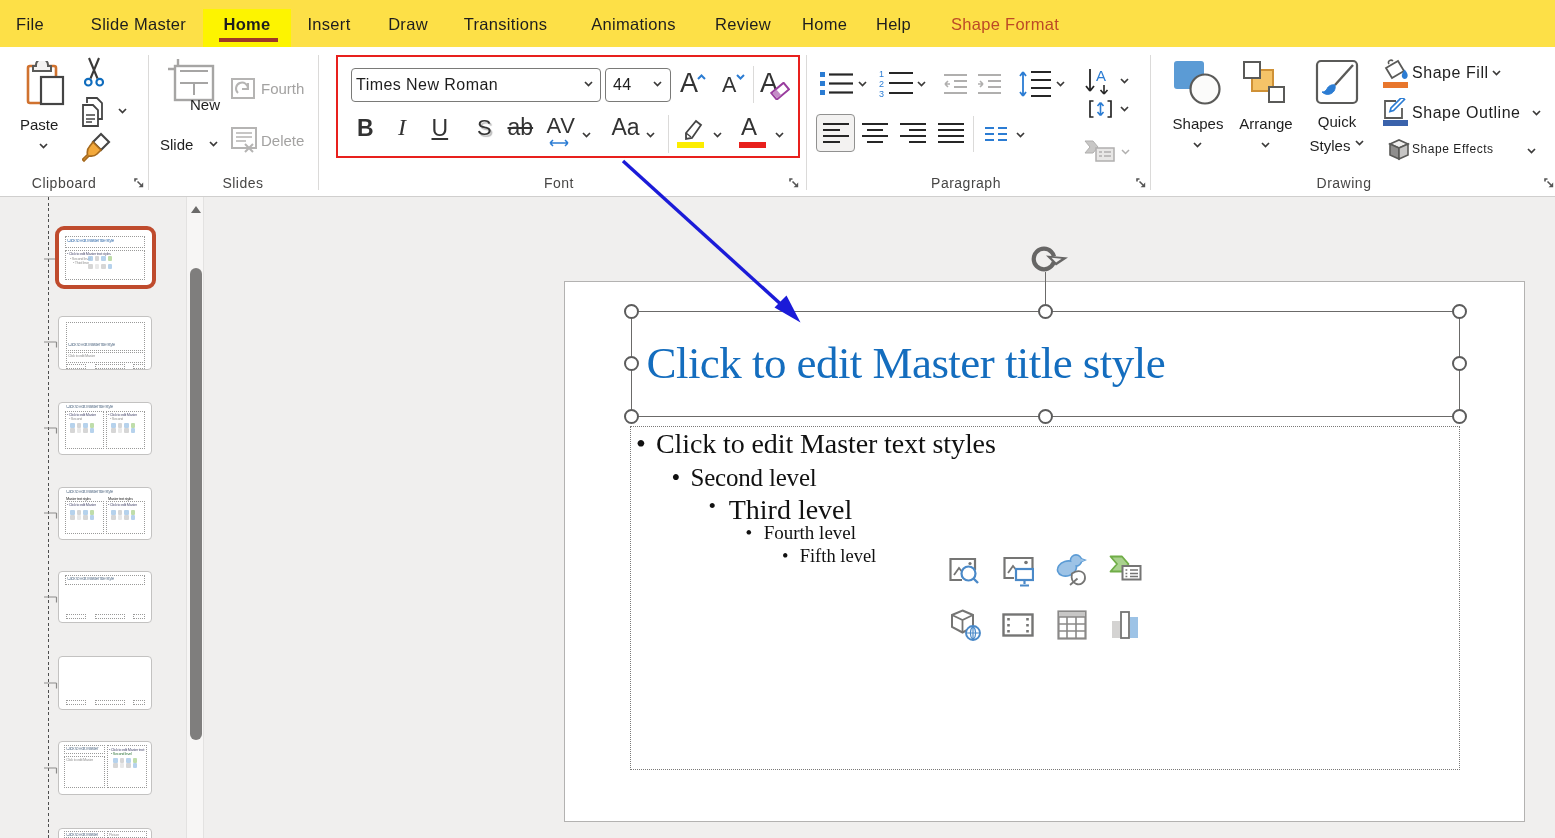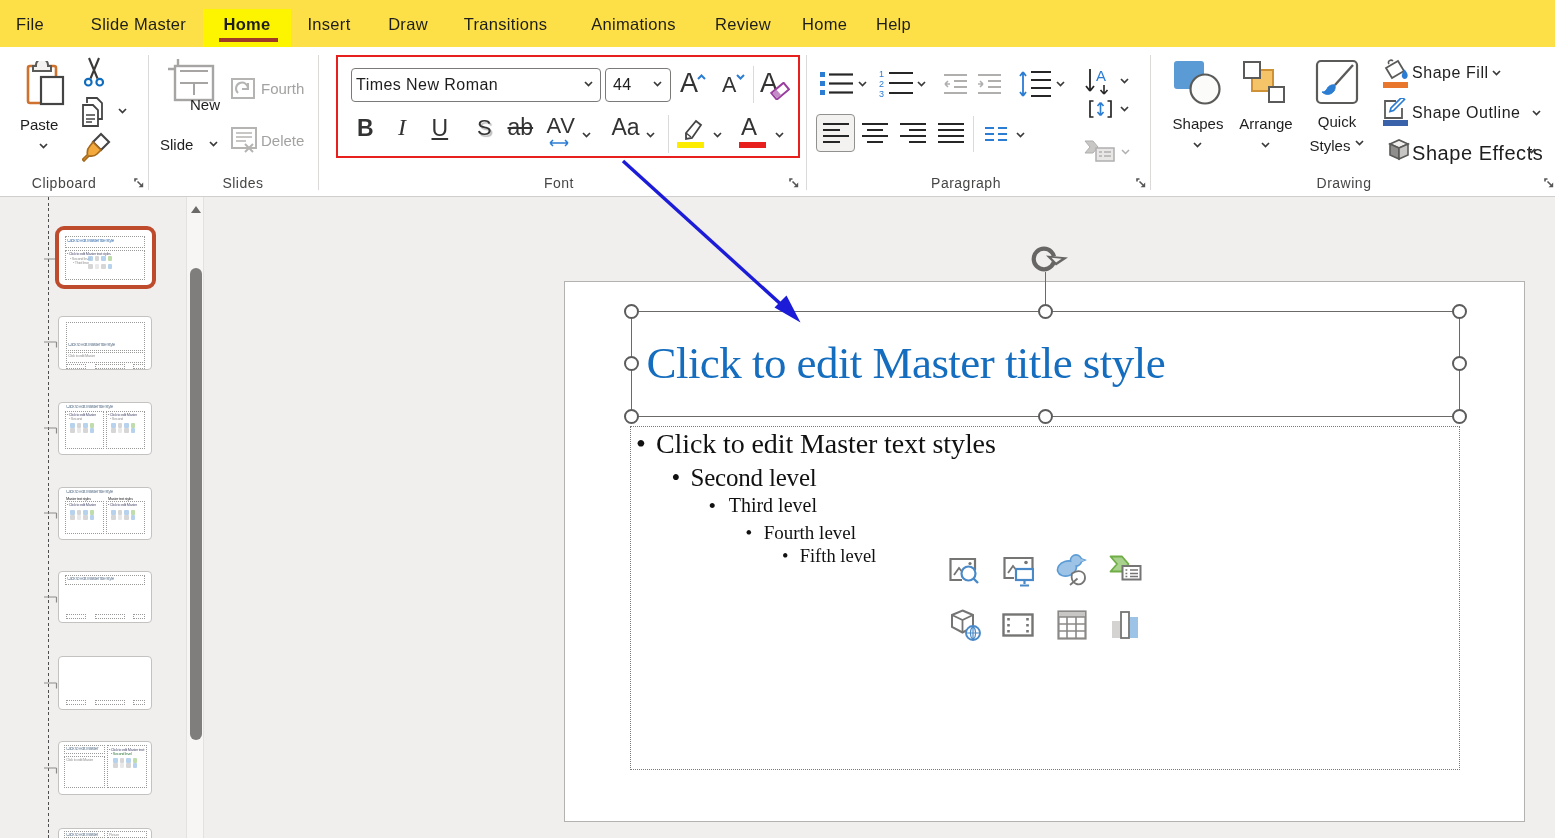--- a/index.html
+++ b/index.html
@@ -31,20 +31,21 @@
   <div class="abs" style="left:203px;top:9px;width:88px;height:38px;background:#fdf400"></div>
   <div class="mi" style="left:203px;width:88px;font-weight:bold">Home</div>
   <div class="abs" style="left:219px;top:38px;width:59px;height:3.5px;background:#9e3a26"></div>
   <div class="mi" style="left:305px;width:48px">Insert</div>
   <div class="mi" style="left:386px;width:44px">Draw</div>
   <div class="mi" style="left:458px;width:95px">Transitions</div>
   <div class="mi" style="left:583px;width:101px">Animations</div>
   <div class="mi" style="left:712px;width:62px">Review</div>
   <div class="mi" style="left:802px;width:43px">Home</div>
   <div class="mi" style="left:872px;width:43px">Help</div>
+  <div class="mi" style="left:946px;width:118px;color:#bc4a26">Shape Format</div>
 </div>
 <div id="ribbon"></div>
 
 <div class="sep" style="left:148px"></div>
 <div class="sep" style="left:318px"></div>
 <div class="sep" style="left:806px"></div>
 <div class="sep" style="left:1150px"></div>
 <div class="glbl" style="left:4px">Clipboard</div>
 <div class="glbl" style="left:183px">Slides</div>
 <div class="glbl" style="left:499px">Font</div>
@@ -295,21 +296,21 @@
 <div class="abs" style="left:1383px;top:120px;width:25px;height:5.5px;background:#3a62ab"></div>
 <div class="btxt" style="left:1412px;top:104px;font-size:16px;letter-spacing:0.55px">Shape Outline</div>
 <svg class="cv" style="left:1532px;top:110px">
     <path d="M1 1l3.5 3.5L8 1" stroke="#3b3a39" stroke-width="1.7" fill="none"></path>
   </svg>
 <svg class="abs" style="left:1383px;top:138px" width="28" height="24" viewBox="0 0 28 24">
   <path d="M7 6 L16 2 L25 6 L16 10 z" fill="#f0efee" stroke="#5a5a58" stroke-width="1.6"></path>
   <path d="M7 6 L16 10 V21 L7 17 z" fill="#8f8e8d" stroke="#5a5a58" stroke-width="1.6"></path>
   <path d="M16 10 L25 6 V17 L16 21 z" fill="#c6c5c4" stroke="#5a5a58" stroke-width="1.6"></path>
 </svg>
-<div class="btxt" style="left:1412px;top:142px;font-size:20px;letter-spacing:0.55px">Shape Effects</div>
+<div class="btxt" style="left:1412px;top:142px;font-size:12px;letter-spacing:0.55px">Shape Effects</div>
 <svg class="cv" style="left:1527px;top:148px">
     <path d="M1 1l3.5 3.5L8 1" stroke="#3b3a39" stroke-width="1.7" fill="none"></path>
   </svg>
 <svg class="abs" style="left:1543px;top:177px" width="12" height="12" viewBox="0 0 12 12">
   <path d="M2 4.5 V2 H4.5" stroke="#555" stroke-width="1.6" fill="none"></path>
   <path d="M4.5 4.5 L8 8" stroke="#555" stroke-width="1.6"></path>
   <path d="M10.2 10.2 L10.2 5.6 L5.6 10.2 z" fill="#555"></path>
 </svg>
 
 <div class="abs" style="left:48px;top:197px;width:1px;height:641px;background:repeating-linear-gradient(to bottom,#4e4e4e 0,#4e4e4e 3px,transparent 3px,transparent 5.6px)"></div>
@@ -494,21 +495,21 @@
 <div class="handle" style="left:623.5px;top:409px"></div>
 <div class="handle" style="left:1038px;top:409px"></div>
 <div class="handle" style="left:1452px;top:409px"></div>
 
 <div class="abs" style="left:630px;top:426px;width:830px;height:344px;border:1px dotted #7a7978"></div>
 <div class="abs serif" style="left:636px;top:428.2px;font-size:28px;color:#111">•</div>
 <div class="abs serif" style="left:656px;top:428.2px;font-size:28px;letter-spacing:-0.1px;color:#111;white-space:nowrap">Click to edit Master text styles</div>
 <div class="abs serif" style="left:671.5px;top:464.3px;font-size:25px;color:#111">•</div>
 <div class="abs serif" style="left:690.5px;top:464.3px;font-size:25px;letter-spacing:-0.2px;color:#111;white-space:nowrap">Second level</div>
 <div class="abs serif" style="left:708.5px;top:494px;font-size:21.3px;color:#111">•</div>
-<div class="abs serif" style="left:728.7px;top:494px;font-size:20px;color:#111;white-space:nowrap">Third level</div>
+<div class="abs serif" style="left:728.7px;top:494px;font-size:28px;color:#111;white-space:nowrap">Third level</div>
 <div class="abs serif" style="left:745.5px;top:521.7px;font-size:19px;color:#111">•</div>
 <div class="abs serif" style="left:763.7px;top:521.7px;font-size:19px;color:#111;white-space:nowrap">Fourth level</div>
 <div class="abs serif" style="left:782px;top:545.8px;font-size:18.5px;color:#111">•</div>
 <div class="abs serif" style="left:799.7px;top:545.8px;font-size:18.5px;color:#111;white-space:nowrap">Fifth level</div>
 
 <svg class="abs" style="left:949px;top:556px" width="30" height="30" viewBox="0 0 30 30">
   <path d="M26 14 V3 H1.5 V24 H13" fill="#fff" stroke="#757574" stroke-width="2.2"></path>
   <circle cx="21" cy="7.5" r="1.6" fill="#757574"></circle>
   <path d="M5 19 l5 -7 4 5" fill="none" stroke="#757574" stroke-width="1.8"></path>
   <circle cx="19.5" cy="17.5" r="7" fill="#fff" stroke="#4a89c8" stroke-width="2.2"></circle>

